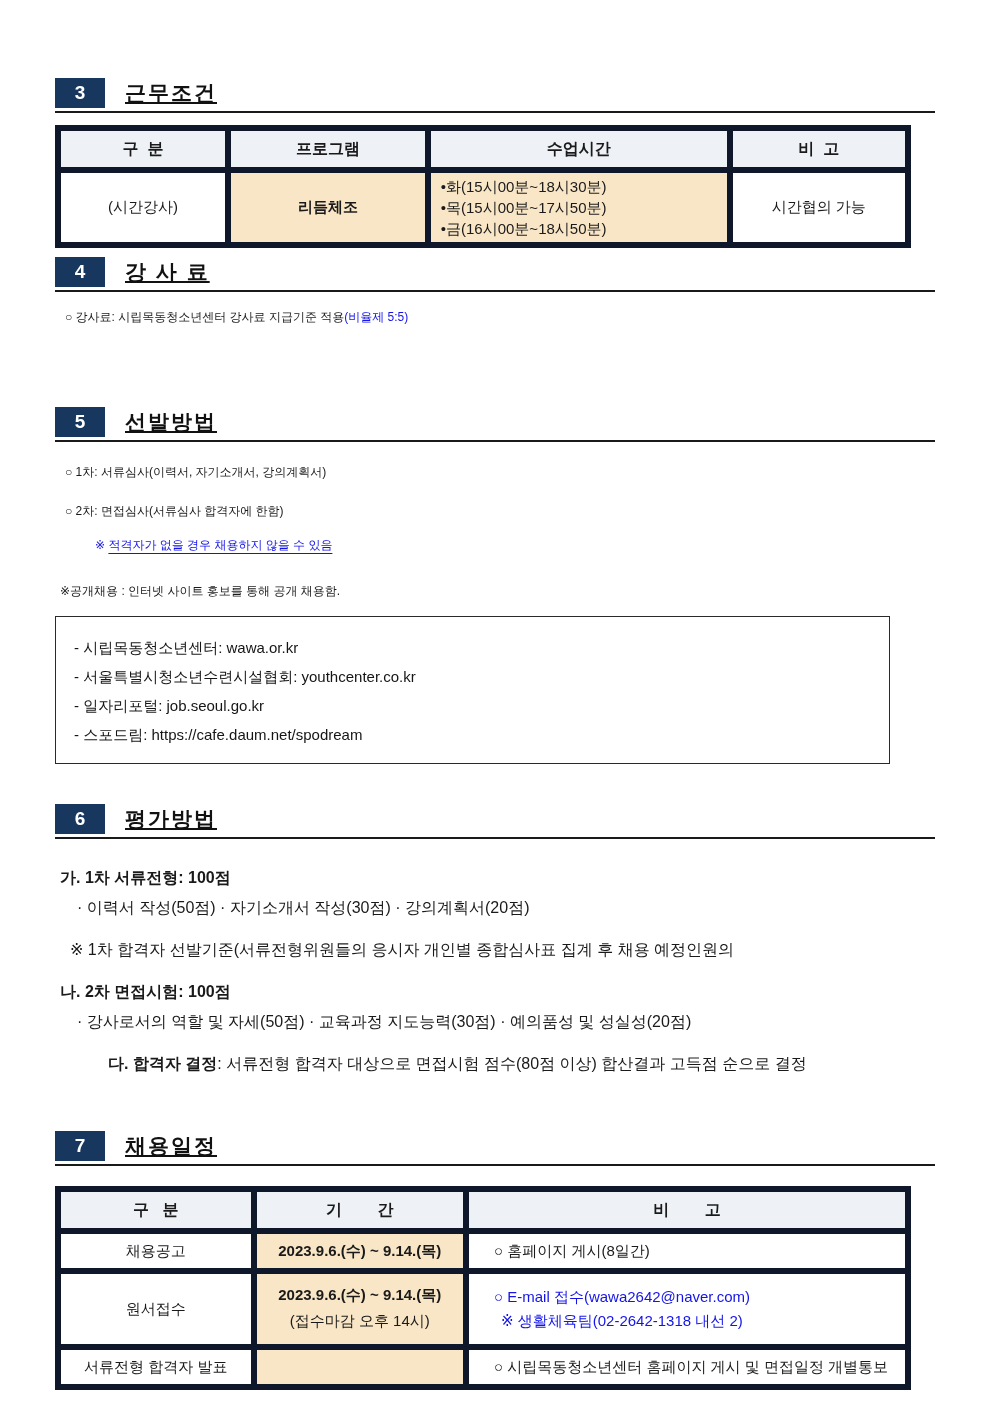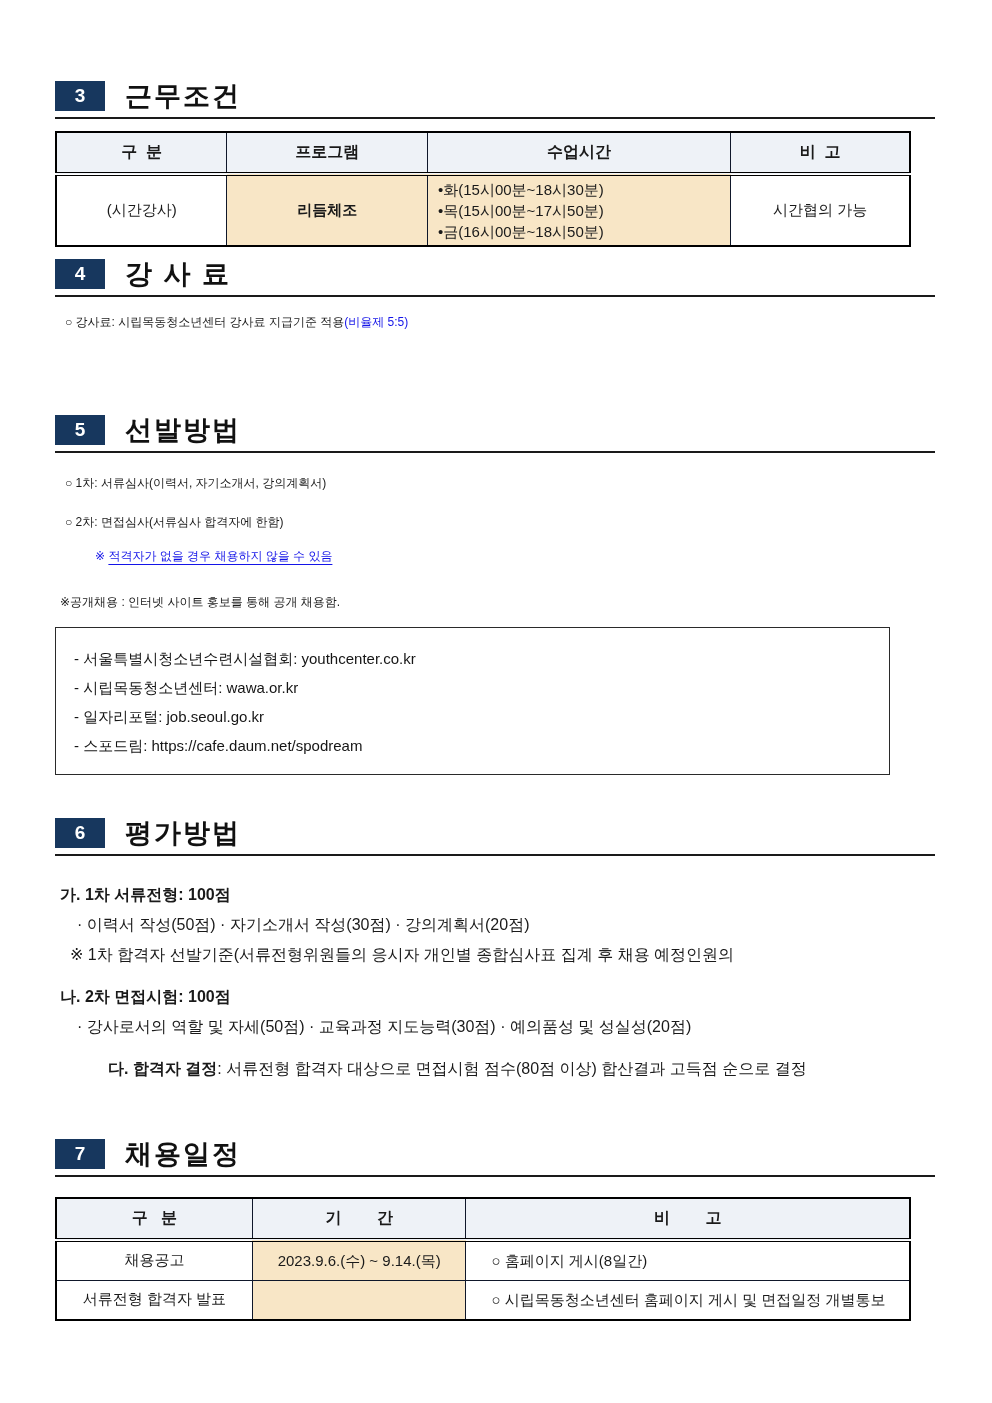--- a/index.html
+++ b/index.html
@@ -24,37 +24,38 @@
   }
   .badge {
     width:50px; height:30px;
     background:#17375E;
     color:#fff;
     font-weight:bold; font-size:19px;
     display:flex; align-items:center; justify-content:center;
     flex:0 0 auto;
   }
   .sec-title {
-    font-size:27px; font-weight:bold;
+    font-size:21px; font-weight:bold;
     letter-spacing:2px;
     margin-left:20px;
     white-space:pre;
     color:#111;
+    text-decoration:underline;
   }
 
   
   table.tbl {
     border-collapse:collapse;
     width:856px;
     table-layout:fixed;
     border:2px solid #000;
     font-size:15px;
   }
   table.tbl th, table.tbl td {
-    border:1px solid #0f172a;
+    border:6px solid #0f172a;
     text-align:center;
     vertical-align:middle;
     padding:3px 6px;
   }
   table.tbl thead th {
     font-weight:bold; font-size:16px;
     background:#eef2f7;
     border-bottom:4px double #000;
     white-space:pre;
     height:42px;
@@ -63,21 +64,21 @@
   .bold { font-weight:bold; }
   .left { text-align:left !important; }
   .cell-times { padding-left:10px !important; }
   .cell-times div { line-height:21px; white-space:pre; }
   .tbl-work tbody td { height:66px; font-size:15px; }
 
   .tbl-schedule thead th { height:36px; }
   .tbl-schedule td.note-cell { text-align:left; padding-left:25px; }
   .row-h40 td { height:40px; }
   .row-h76 td { height:76px; }
-  .period-line1 { font-weight:normal; line-height:24px; }
+  .period-line1 { font-weight:bold; line-height:24px; }
   .period-line2 { line-height:28px; }
   .blue { color:#1414e8; }
   .note-line { line-height:24px; }
   .note-line.indent { padding-left:7px; }
 
   
   .line { font-size:12px; line-height:22px; }
   .circ-line { padding-left:10px; }
   .fee-line { margin-top:14px; }
   .sel-item { padding-left:10px; margin-top:17px; }
@@ -89,21 +90,21 @@
     margin-top:14px;
     width:835px;
     border:1px solid #2a2a2a;
     padding:16px 18px 14px 18px;
   }
   .url-box div { font-size:15px; line-height:29px; color:#151515; }
 
   .eval-block { margin-top:0; }
   .eval-title { font-weight:bold; font-size:16px; line-height:30px; padding-left:5px; }
   .eval-detail { font-size:16px; line-height:30px; padding-left:22px; }
-  .eval-note { font-size:16px; line-height:30px; padding-left:15px; }
+  .eval-note { font-size:16px; line-height:30px; padding-left:15px;margin-top:12px; }
   .eval-note2 { font-size:16px; line-height:30px; padding-left:40px; }
   .eval-c { font-size:16px; line-height:30px; padding-left:5px;margin-left:48px; }
 
   
   .mt12 { margin-top:12px; }
   .mt20 { margin-top:20px; }
   .mt24 { margin-top:24px; }
   .sec4 { margin-top:9px; }
   .sec5 { margin-top:79px; }
   .sec6 { margin-top:40px; }
@@ -164,22 +165,22 @@
       <div class="badge">5</div>
       <div class="sec-title">선발방법</div>
     </div>
     <div class="line sel-item" style="margin-top:19px;">○ 1차: 서류심사(이력서, 자기소개서, 강의계획서)</div>
     <div class="line sel-item">○ 2차: 면접심사(서류심사 합격자에 한함)</div>
     <div class="line sel-note blue">
       <span>※ </span><span class="u">적격자가 없을 경우 채용하지 않을 수 있음</span>
     </div>
     <div class="line open-note">※공개채용 : 인터넷 사이트 홍보를 통해 공개 채용함.</div>
     <div class="url-box">
+      <div>- 시립목동청소년센터: wawa.or.kr</div>
       <div>- 서울특별시청소년수련시설협회: youthcenter.co.kr</div>
-      <div>- 시립목동청소년센터: wawa.or.kr</div>
       <div>- 일자리포털: job.seoul.go.kr</div>
       <div>- 스포드림: https://cafe.daum.net/spodream</div>
     </div>
   </section>
 
   <section class="sec6">
     <div class="sec-header">
       <div class="badge">6</div>
       <div class="sec-title">평가방법</div>
     </div>
@@ -218,20 +219,31 @@
       <tbody>
         <tr class="row-h40">
           <td>채용공고</td>
           <td class="beige">
             <div class="period-line1">2023.9.6.(수) ~ 9.14.(목)</div>
           </td>
           <td class="note-cell">
             <div class="note-line">○ 홈페이지 게시(8일간)</div>
           </td>
         </tr>
+        <tr class="row-h76">
+          <td>원서접수</td>
+          <td class="beige">
+            <div class="period-line1">2023.9.6.(수) ~ 9.14.(목)</div>
+            <div class="period-line2">(접수마감 오후 14시)</div>
+          </td>
+          <td class="note-cell">
+            <div class="note-line blue">○ E-mail 접수(wawa2642@naver.com)</div>
+            <div class="note-line blue indent">※ 생활체육팀(02-2642-1318 내선 2)</div>
+          </td>
+        </tr>
         <tr class="row-h40">
           <td>서류전형 합격자 발표</td>
           <td class="beige">
             
           </td>
           <td class="note-cell">
             <div class="note-line">○ 시립목동청소년센터 홈페이지 게시 및 면접일정 개별통보</div>
           </td>
         </tr>
       </tbody>

